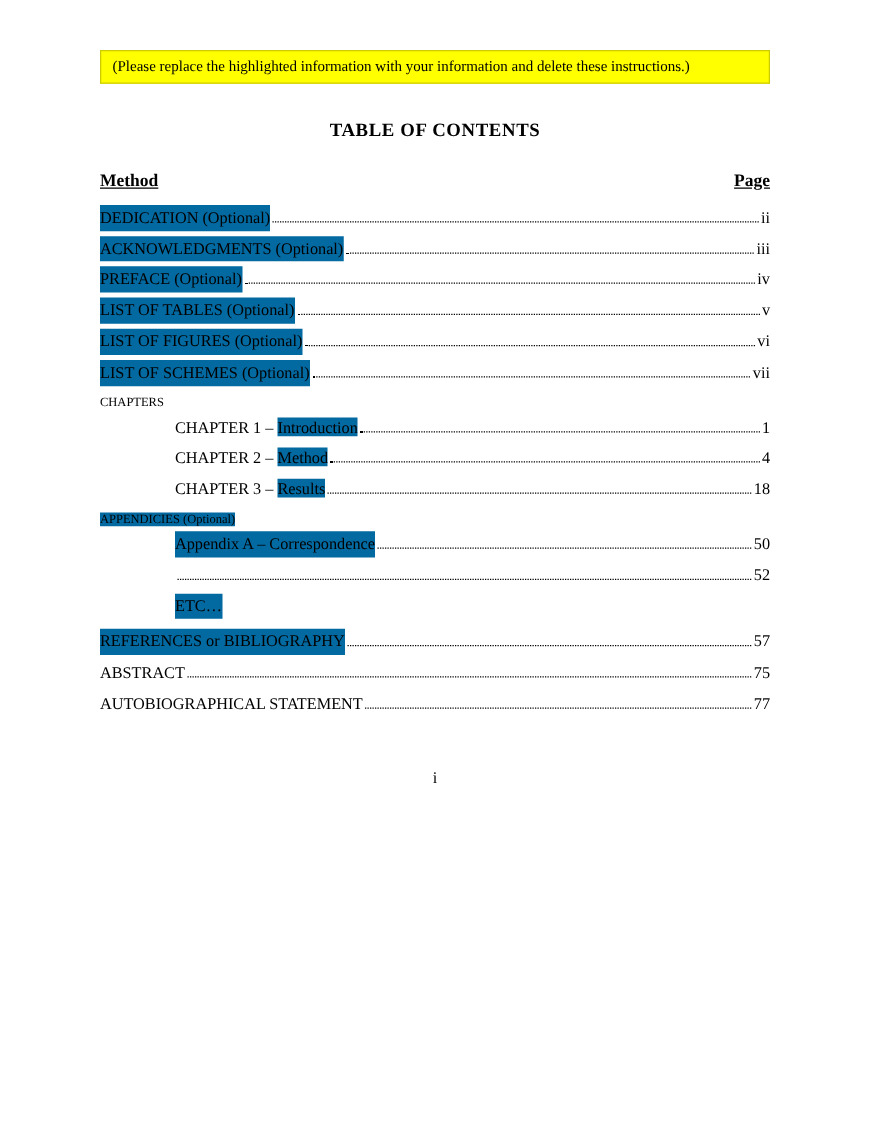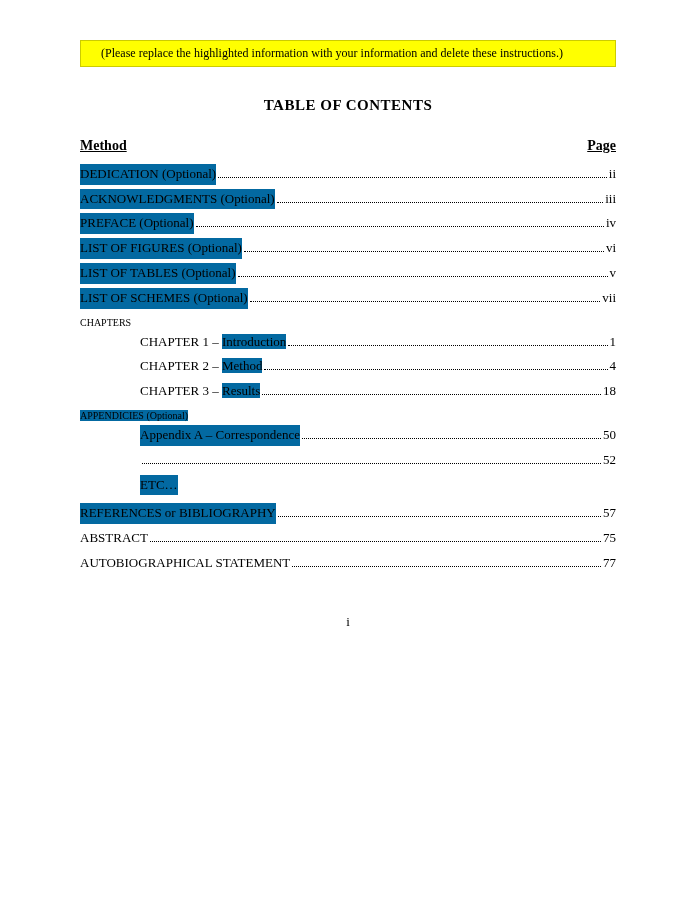--- a/index.html
+++ b/index.html
@@ -21,21 +21,21 @@
       width: 696px;
       min-height: 900px;
       background: #ffffff;
       padding: 40px 80px 60px 80px;
       position: relative;
     }
 
     .instruction-banner {
       background: #ffff00;
       border: 1px solid #cccc00;
-      padding: 4px 20px;
+      padding: 4px 9px;
       font-size: 12px;
       margin-bottom: 30px;
       line-height: 1.4;
     }
 
     .table-of-contents-title {
       text-align: center;
       font-size: 15px;
       font-weight: bold;
       margin-bottom: 24px;
@@ -127,29 +127,29 @@
       <span class="page-num">iii</span>
     </div>
 
     <div class="toc-entry">
       <span class="entry-text highlighted">PREFACE (Optional)</span>
       <span class="dots"></span>
       <span class="page-num">iv</span>
     </div>
 
     <div class="toc-entry">
+      <span class="entry-text highlighted">LIST OF TABLES (Optional)</span>
+      <span class="dots"></span>
+      <span class="page-num">v</span>
+    </div>
+
+    <div class="toc-entry">
       <span class="entry-text highlighted">LIST OF FIGURES (Optional)</span>
       <span class="dots"></span>
       <span class="page-num">vi</span>
-    </div>
-
-    <div class="toc-entry">
-      <span class="entry-text highlighted">LIST OF TABLES (Optional)</span>
-      <span class="dots"></span>
-      <span class="page-num">v</span>
     </div>
 
     <div class="toc-entry">
       <span class="entry-text highlighted">LIST OF SCHEMES (Optional)</span>
       <span class="dots"></span>
       <span class="page-num">vii</span>
     </div>
 
   </div>
 

